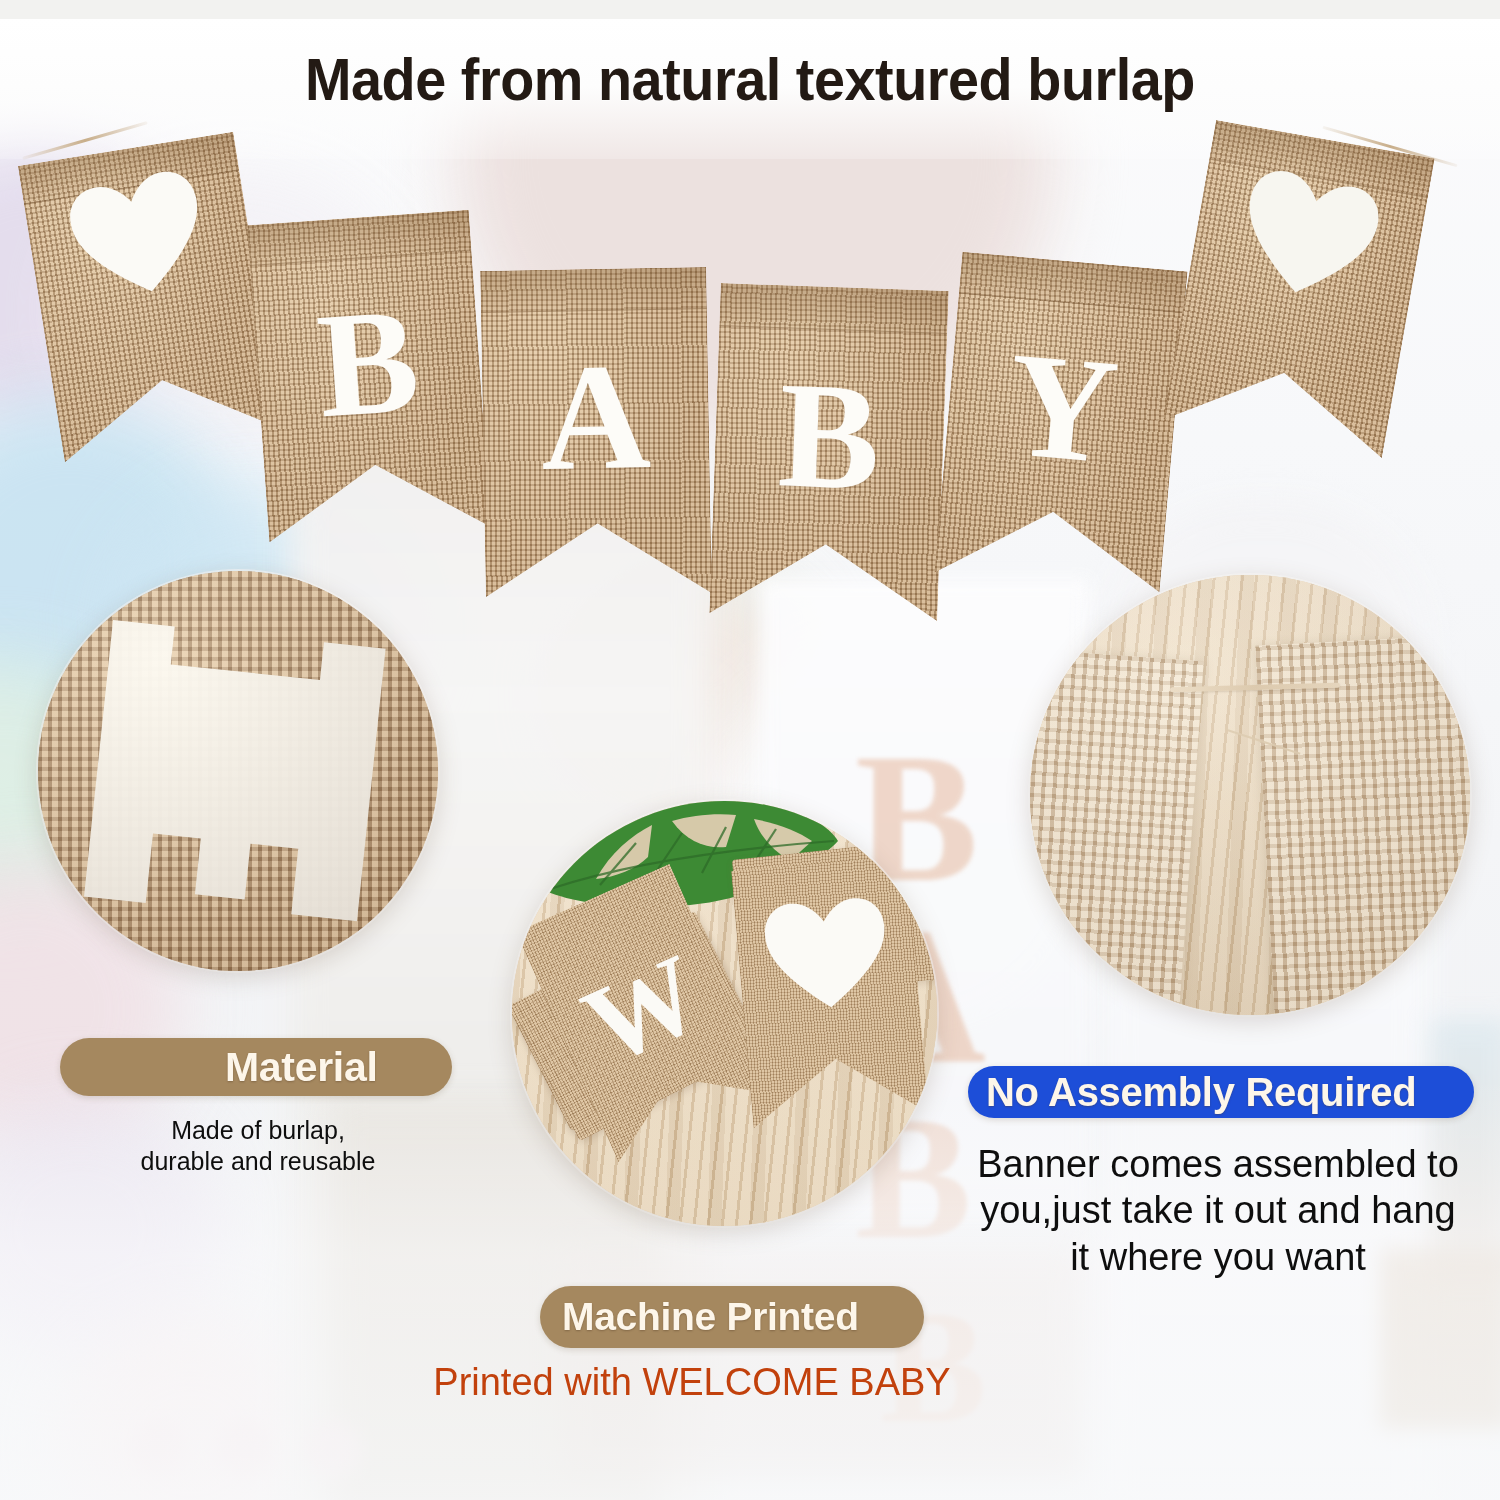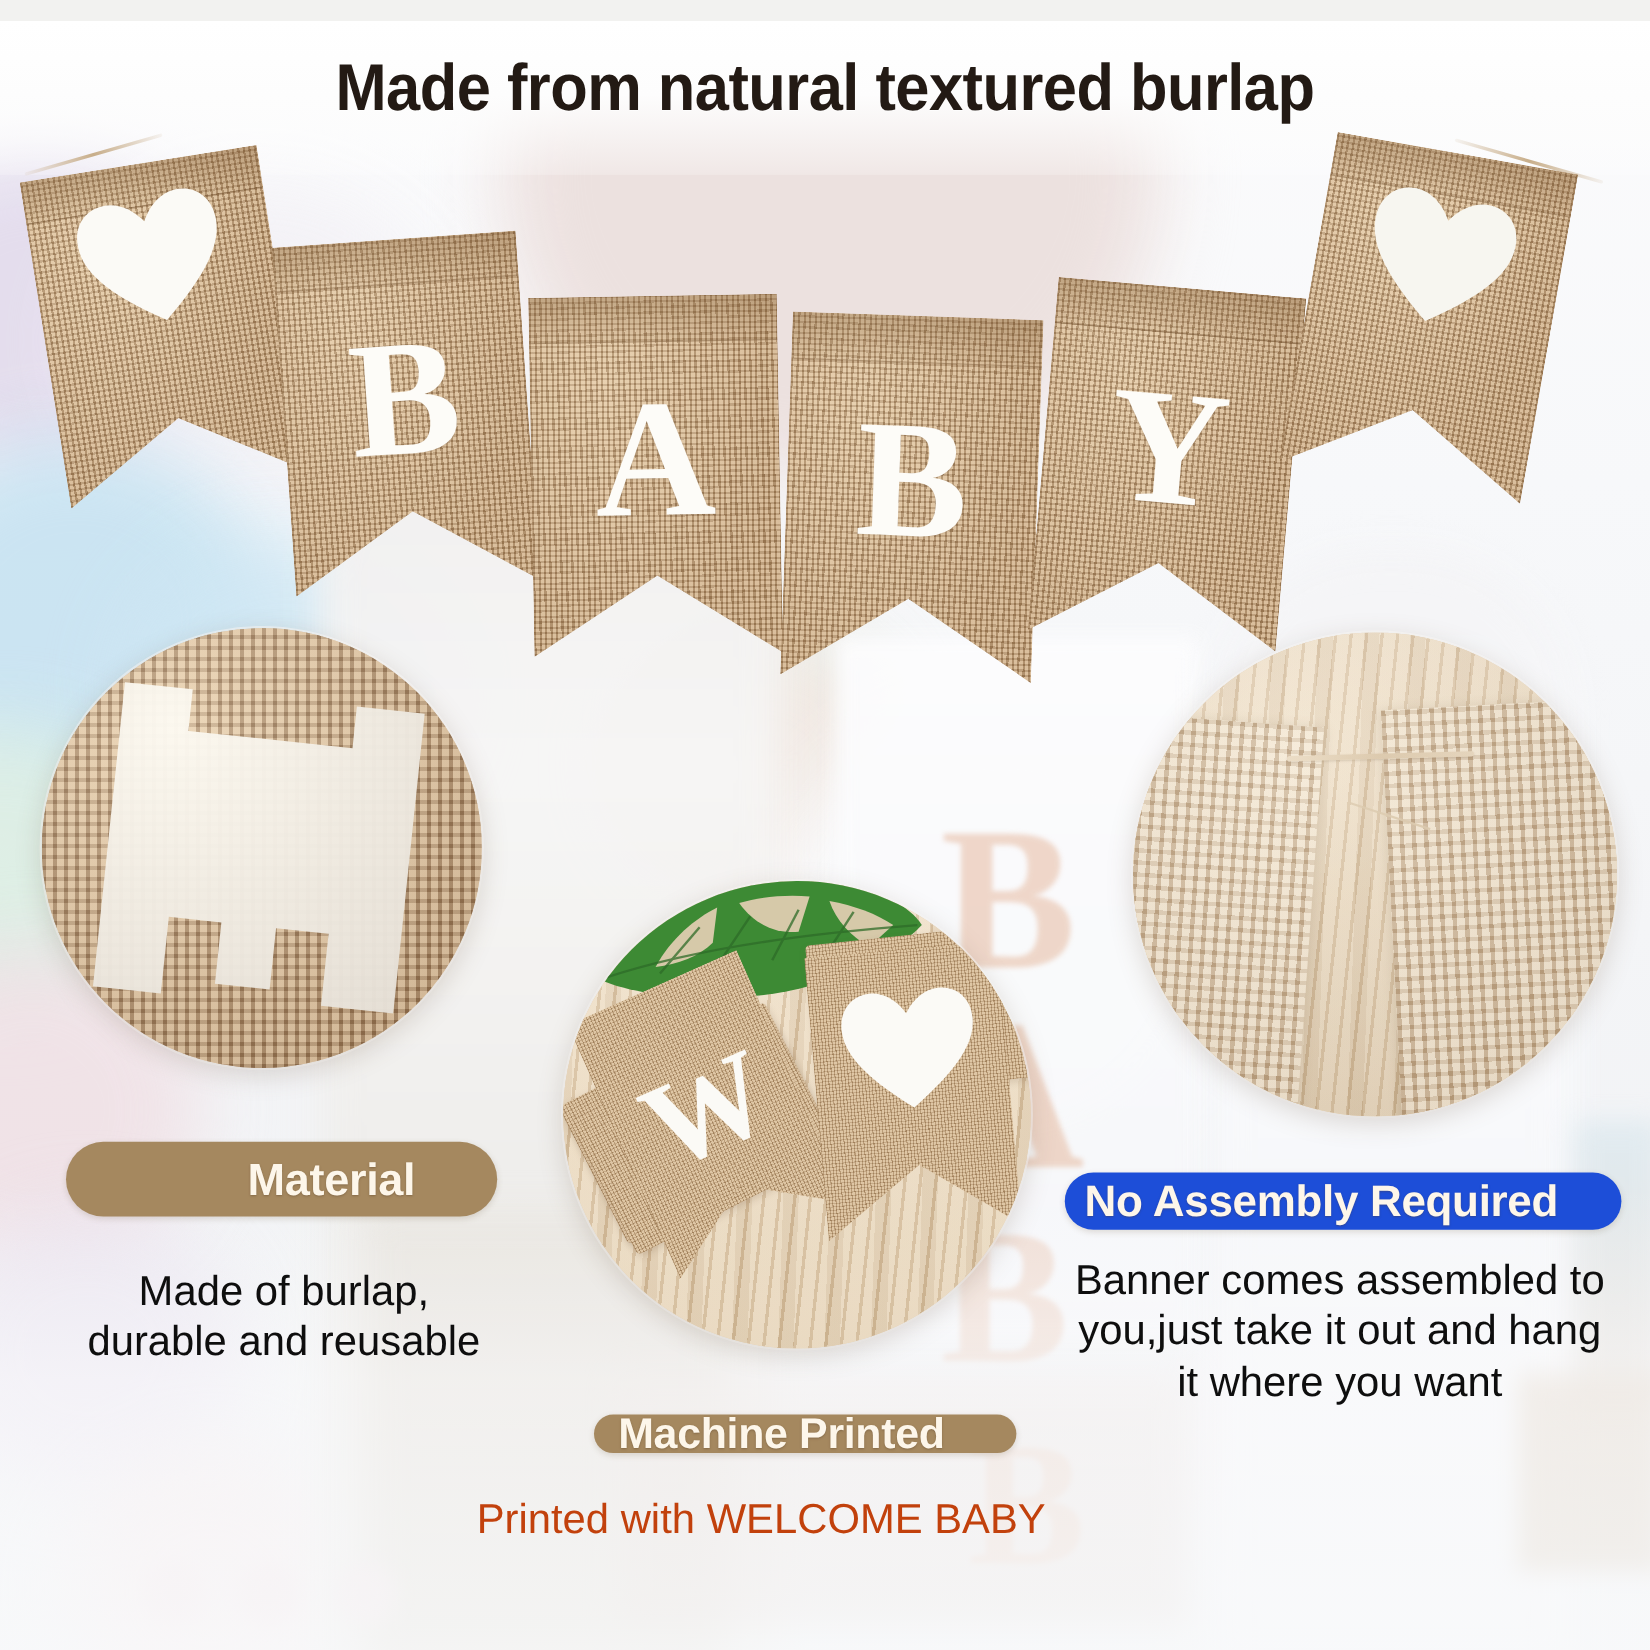--- a/index.html
+++ b/index.html
@@ -368,33 +368,33 @@
 
     <div style="position:absolute; left:140px; top:110px; width:170px; height:5px;
                 background:linear-gradient(90deg,#e7d6bc,#d8c3a4,#e7d6bc); border-radius:4px;
                 transform:rotate(-1.5deg); box-shadow:0 1px 2px rgba(120,94,66,.25);"></div>
     <div style="position:absolute; left:196px; top:166px; width:76px; height:2px;
                 background:#d9c7a8; transform:rotate(18deg); opacity:.9;"></div>
 
     <div class="inner" style="background:radial-gradient(circle at 35% 25%, rgba(255,250,240,.20), rgba(130,102,72,.12) 88%); pointer-events:none;"></div>
   </div>
 
-  <div class="badge" style="left: 60px; top: 1019px; width: 392px; height: 68px; padding-left: 165px; font-size: 41px; background: rgb(165, 136, 95); color: rgb(253, 246, 234);">
+  <div class="badge" style="left: 60px; top: 1019px; width: 392px; height: 58px; padding-left: 165px; font-size: 41px; background: rgb(165, 136, 95); color: rgb(253, 246, 234);">
     <span>Material</span>
   </div>
 
   <div class="badge" style="left: 968px; top: 1047px; width: 506px; height: 52px; padding-left: 18px; font-size: 40px; background: #1d4ed8; color: rgb(253, 246, 234);">
     <span>No Assembly Required</span>
   </div>
 
-  <div class="badge" style="left: 540px; top: 1267px; width: 384px; height: 35px; padding-left: 22px; font-size: 39px; background: rgb(165, 136, 95); color: rgb(253, 246, 234);">
+  <div class="badge" style="left: 540px; top: 1267px; width: 384px; height: 62px; padding-left: 22px; font-size: 39px; background: rgb(165, 136, 95); color: rgb(253, 246, 234);">
     <span>Machine Printed</span>
   </div>
 
-  <div class="caption" style="left: 28px; top: 1132px; width: 460px; font-size: 38px; color: rgb(14, 14, 14);">Made of burlap,
+  <div class="caption" style="left: 28px; top: 1096px; width: 460px; font-size: 25px; color: rgb(14, 14, 14);">Made of burlap,
 durable and reusable</div>
 
   <div class="caption" style="left: 948px; top: 1122px; width: 540px; font-size: 38px; color: rgb(14, 14, 14);">Banner comes assembled to
 you,just take it out and hang
 it where you want</div>
 
   <div class="caption" style="left: 392px; top: 1340px; width: 600px; font-size: 38px; color: #c2410c;">Printed with WELCOME BABY</div>
 
 </div>
 

